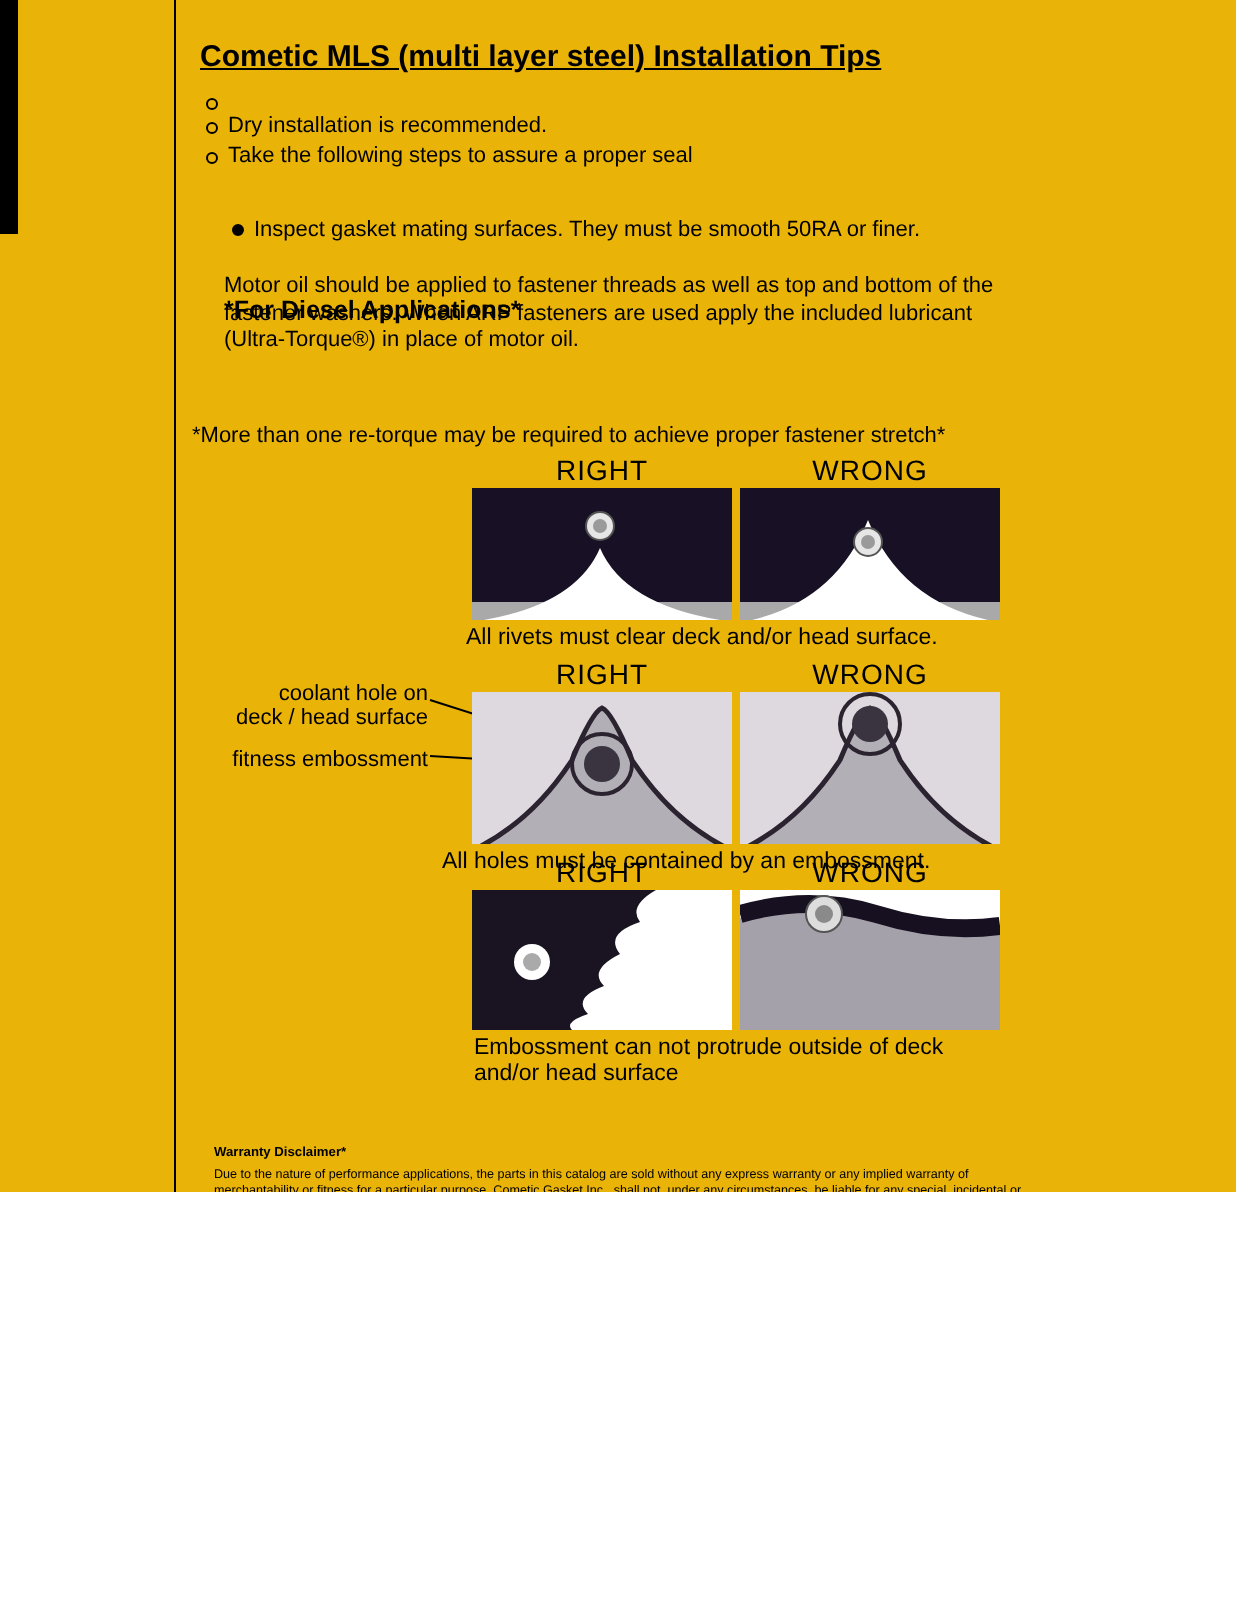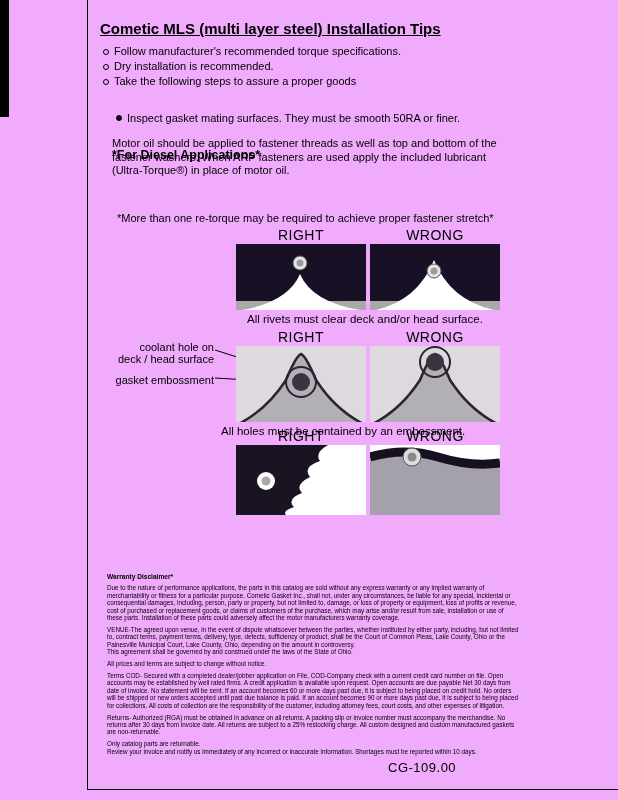--- a/index.html
+++ b/index.html
@@ -1,16 +1,16 @@
 <!DOCTYPE html>
 <html><head>
 <meta charset="utf-8">
 <style>
   html,body{margin:0;padding:0;background:#fff;}
-  .page{position:relative;width:618px;height:800px;background:#f0abfc;overflow:hidden;
+  .page{position:relative;width:618px;height:596px;background:#eab308;overflow:hidden;
         font-family:"Liberation Sans", sans-serif;color:#000;text-decoration:underline;}
   .abs{position:absolute;}
   .title{font-size:15px;font-weight:bold;text-decoration:underline;white-space:nowrap;}
   .b-row{display:flex;align-items:flex-start;margin-bottom:2.5px;font-size:11px;line-height:12.5px;}
   .b-row.sub{margin-left:13px;margin-top:24px;}
   .b-marker{width:4px;height:4px;border:1px solid #000;border-radius:50%;margin:3.5px 5px 0 0;flex:none;}
   .b-marker.filled{background:#000;}
   .h2{font-size:12.5px;font-weight:bold;}
   .para{font-size:11px;line-height:13.5px;}
   .rw-label{width:130px;text-align:center;font-size:14px;letter-spacing:0.5px;}
@@ -30,64 +30,63 @@
 
   <div class="abs rule" style="left:0;top:0;width:9px;height:117px;"></div>
   <div class="abs rule" style="left:87px;top:0;width:1px;height:790px;"></div>
   <div class="abs rule" style="left:87px;top:789px;width:531px;height:1px;"></div>
 
   <div class="abs title" style="left:100px;top:20px;">Cometic MLS (multi layer steel) Installation Tips</div>
 
   <div class="abs" style="left:103px;top:45px;width:500px;">
     <div class="b-row">
       <span class="b-marker"></span>
-      <span>Follow manufacturer's recommended torque specifications.</span>
     </div>
     <div class="b-row">
       <span class="b-marker"></span>
       <span>Dry installation is recommended.</span>
     </div>
     <div class="b-row">
       <span class="b-marker"></span>
-      <span>Take the following steps to assure a proper goods</span>
+      <span>Take the following steps to assure a proper seal</span>
     </div>
     <div class="b-row sub">
       <span class="b-marker filled"></span>
       <span>Inspect gasket mating surfaces.  They must be smooth 50RA or finer.</span>
     </div>
   </div>
 
   <div class="abs h2" style="left:112px;top:117px;margin-top:31px;">*For Diesel Applications*</div>
   <div class="abs para" style="left:112px;top:137px;width:402px;">Motor oil should be applied to fastener threads as well as top and bottom of the fastener washers. When ARP fasteners are used apply the included lubricant (Ultra-Torque®) in place of motor oil.</div>
-  <div class="abs para" style="left:117px;top:212px;width:430px;">*More than one re-torque may be required to achieve proper fastener stretch*</div>
+  <div class="abs para" style="left:96px;top:212px;width:430px;">*More than one re-torque may be required to achieve proper fastener stretch*</div>
 
   <div class="abs rw-label" style="left:236px;top:227px;">RIGHT</div>
   <div class="abs rw-label" style="left:370px;top:227px;">WRONG</div>
 
   <svg class="abs panel" style="left:236px;top:244px;" width="130" height="66" viewBox="0 0 130 66">
     <rect width="130" height="66" fill="#181024"></rect>
     <rect y="57" width="130" height="9" fill="#a9a9a9"></rect>
     <path d="M 6 66 Q 52 58 64 30 Q 76 58 124 66 Z" fill="#ffffff"></path>
     <circle cx="64" cy="19" r="7" fill="#e6e6e6" stroke="#555" stroke-width="1"></circle>
     <circle cx="64" cy="19" r="3.5" fill="#9a9a9a"></circle>
   </svg>
   <svg class="abs panel" style="left:370px;top:244px;" width="130" height="66" viewBox="0 0 130 66">
     <rect width="130" height="66" fill="#181024"></rect>
     <rect y="57" width="130" height="9" fill="#a9a9a9"></rect>
     <path d="M 6 66 Q 48 56 64 16 Q 80 56 124 66 Z" fill="#ffffff"></path>
     <circle cx="64" cy="27" r="7" fill="#e6e6e6" stroke="#555" stroke-width="1"></circle>
     <circle cx="64" cy="27" r="3.5" fill="#9a9a9a"></circle>
   </svg>
-  <div class="abs caption" style="left:247px;top:313px;">All rivets must clear deck and/or head surface.</div>
+  <div class="abs caption" style="left:233px;top:313px;">All rivets must clear deck and/or head surface.</div>
 
   <div class="abs rw-label" style="left:236px;top:329px;">RIGHT</div>
   <div class="abs rw-label" style="left:370px;top:329px;">WRONG</div>
 
   <div class="abs annot" style="left:118px;top:341px;width:96px;">coolant hole on deck / head surface</div>
-  <div class="abs annot" style="left:110px;top:374px;width:104px;">gasket embossment</div>
+  <div class="abs annot" style="left:110px;top:374px;width:104px;">fitness embossment</div>
   <svg class="abs" style="left:214px;top:340px;" width="90" height="52" viewBox="0 0 90 52">
     <line x1="1" y1="10" x2="70" y2="32" stroke="#000" stroke-width="1"></line>
     <line x1="1" y1="38" x2="68" y2="42" stroke="#000" stroke-width="1"></line>
   </svg>
 
   <svg class="abs panel" style="left:236px;top:346px;" width="130" height="76" viewBox="0 0 130 76">
     <rect width="130" height="76" fill="#ddd9de"></rect>
     <path d="M -6 82 Q 28 68 50 34 Q 60 10 65 8 Q 70 10 80 34 Q 102 68 136 82 Z" fill="#b3afb6" stroke="#2b2430" stroke-width="2.5"></path>
     <circle cx="65" cy="36" r="15" fill="none" stroke="#2b2430" stroke-width="2"></circle>
     <circle cx="65" cy="36" r="9" fill="#3a3440"></circle>
@@ -109,20 +108,21 @@
     <circle cx="30" cy="36" r="9" fill="#ffffff"></circle>
     <circle cx="30" cy="36" r="4.5" fill="#aaaaaa"></circle>
   </svg>
   <svg class="abs panel" style="left:370px;top:445px;" width="130" height="70" viewBox="0 0 130 70">
     <rect width="130" height="70" fill="#ffffff"></rect>
     <path d="M 0 14 Q 35 4 68 14 Q 100 24 130 20 L 130 70 L 0 70 Z" fill="#a5a1aa"></path>
     <path d="M 0 12 Q 35 2 68 12 Q 100 22 130 18" stroke="#171020" stroke-width="9" fill="none"></path>
     <circle cx="42" cy="12" r="9" fill="#dddddd" stroke="#555" stroke-width="1"></circle>
     <circle cx="42" cy="12" r="4.5" fill="#8a8a8a"></circle>
   </svg>
+  <div class="abs caption" style="left:237px;top:518px;width:265px;">Embossment can not protrude outside of deck and/or head surface</div>
 
   <div class="abs warranty" style="left:107px;top:573px;">
     <div class="w-head">Warranty Disclaimer*</div>
     <p>Due to the nature of performance applications, the parts in this catalog are sold without any express warranty or any implied warranty of merchantability or fitness for a particular purpose.  Cometic Gasket Inc., shall not, under any circumstances, be liable for any special, incidental or consequential damages, including, person, party or property, but not limited to, damage, or loss of property or equipment, loss of profits or revenue, cost of purchased or replacement goods, or claims of customers of the purchase, which may arise and/or result from sale, installation or use of these parts.  Installation of these parts could adversely affect the motor manufacturers warranty coverage.</p>
     <p>VENUE-The agreed upon venue, in the event of dispute whatsoever between the parties, whether instituted by either party, including, but not limited to, contract terms, payment terms, delivery, type, defects, sufficiency of product, shall be the Court of Common Pleas, Lake County, Ohio or the Painesville Municipal Court, Lake County, Ohio, depending on the amount in controversy.
 This agreement shall be governed by and construed under the laws of the State of Ohio.</p>
     <p>All prices and terms are subject to change without notice.</p>
     <p>Terms COD- Secured with a completed dealer/jobber application on File, COD-Company check with a current credit card number on file.  Open accounts may be established by well rated firms.  A credit application is available upon request.  Open accounts are due payable Net 30 days from date of invoice.  No statement will be sent.  If an account becomes 60 or more days past due, it is subject to being placed on credit hold.  No orders will be shipped or new orders accepted until past due balance is paid.  If an account becomes 90 or more days past due, it is subject to being placed for collections.  All costs of collection are the responsibility of the customer, including attorney fees, court costs, and other expenses of litigation.</p>
     <p>Returns- Authorized (RGA) must be obtained in advance on all returns.  A packing slip or invoice number must accompany the merchandise.  No returns after 30 days from invoice date.  All returns are subject to a 25% restocking charge.  All custom designed and custom manufactured gaskets are non-returnable.</p>
     <p>Only catalog parts are returnable.

